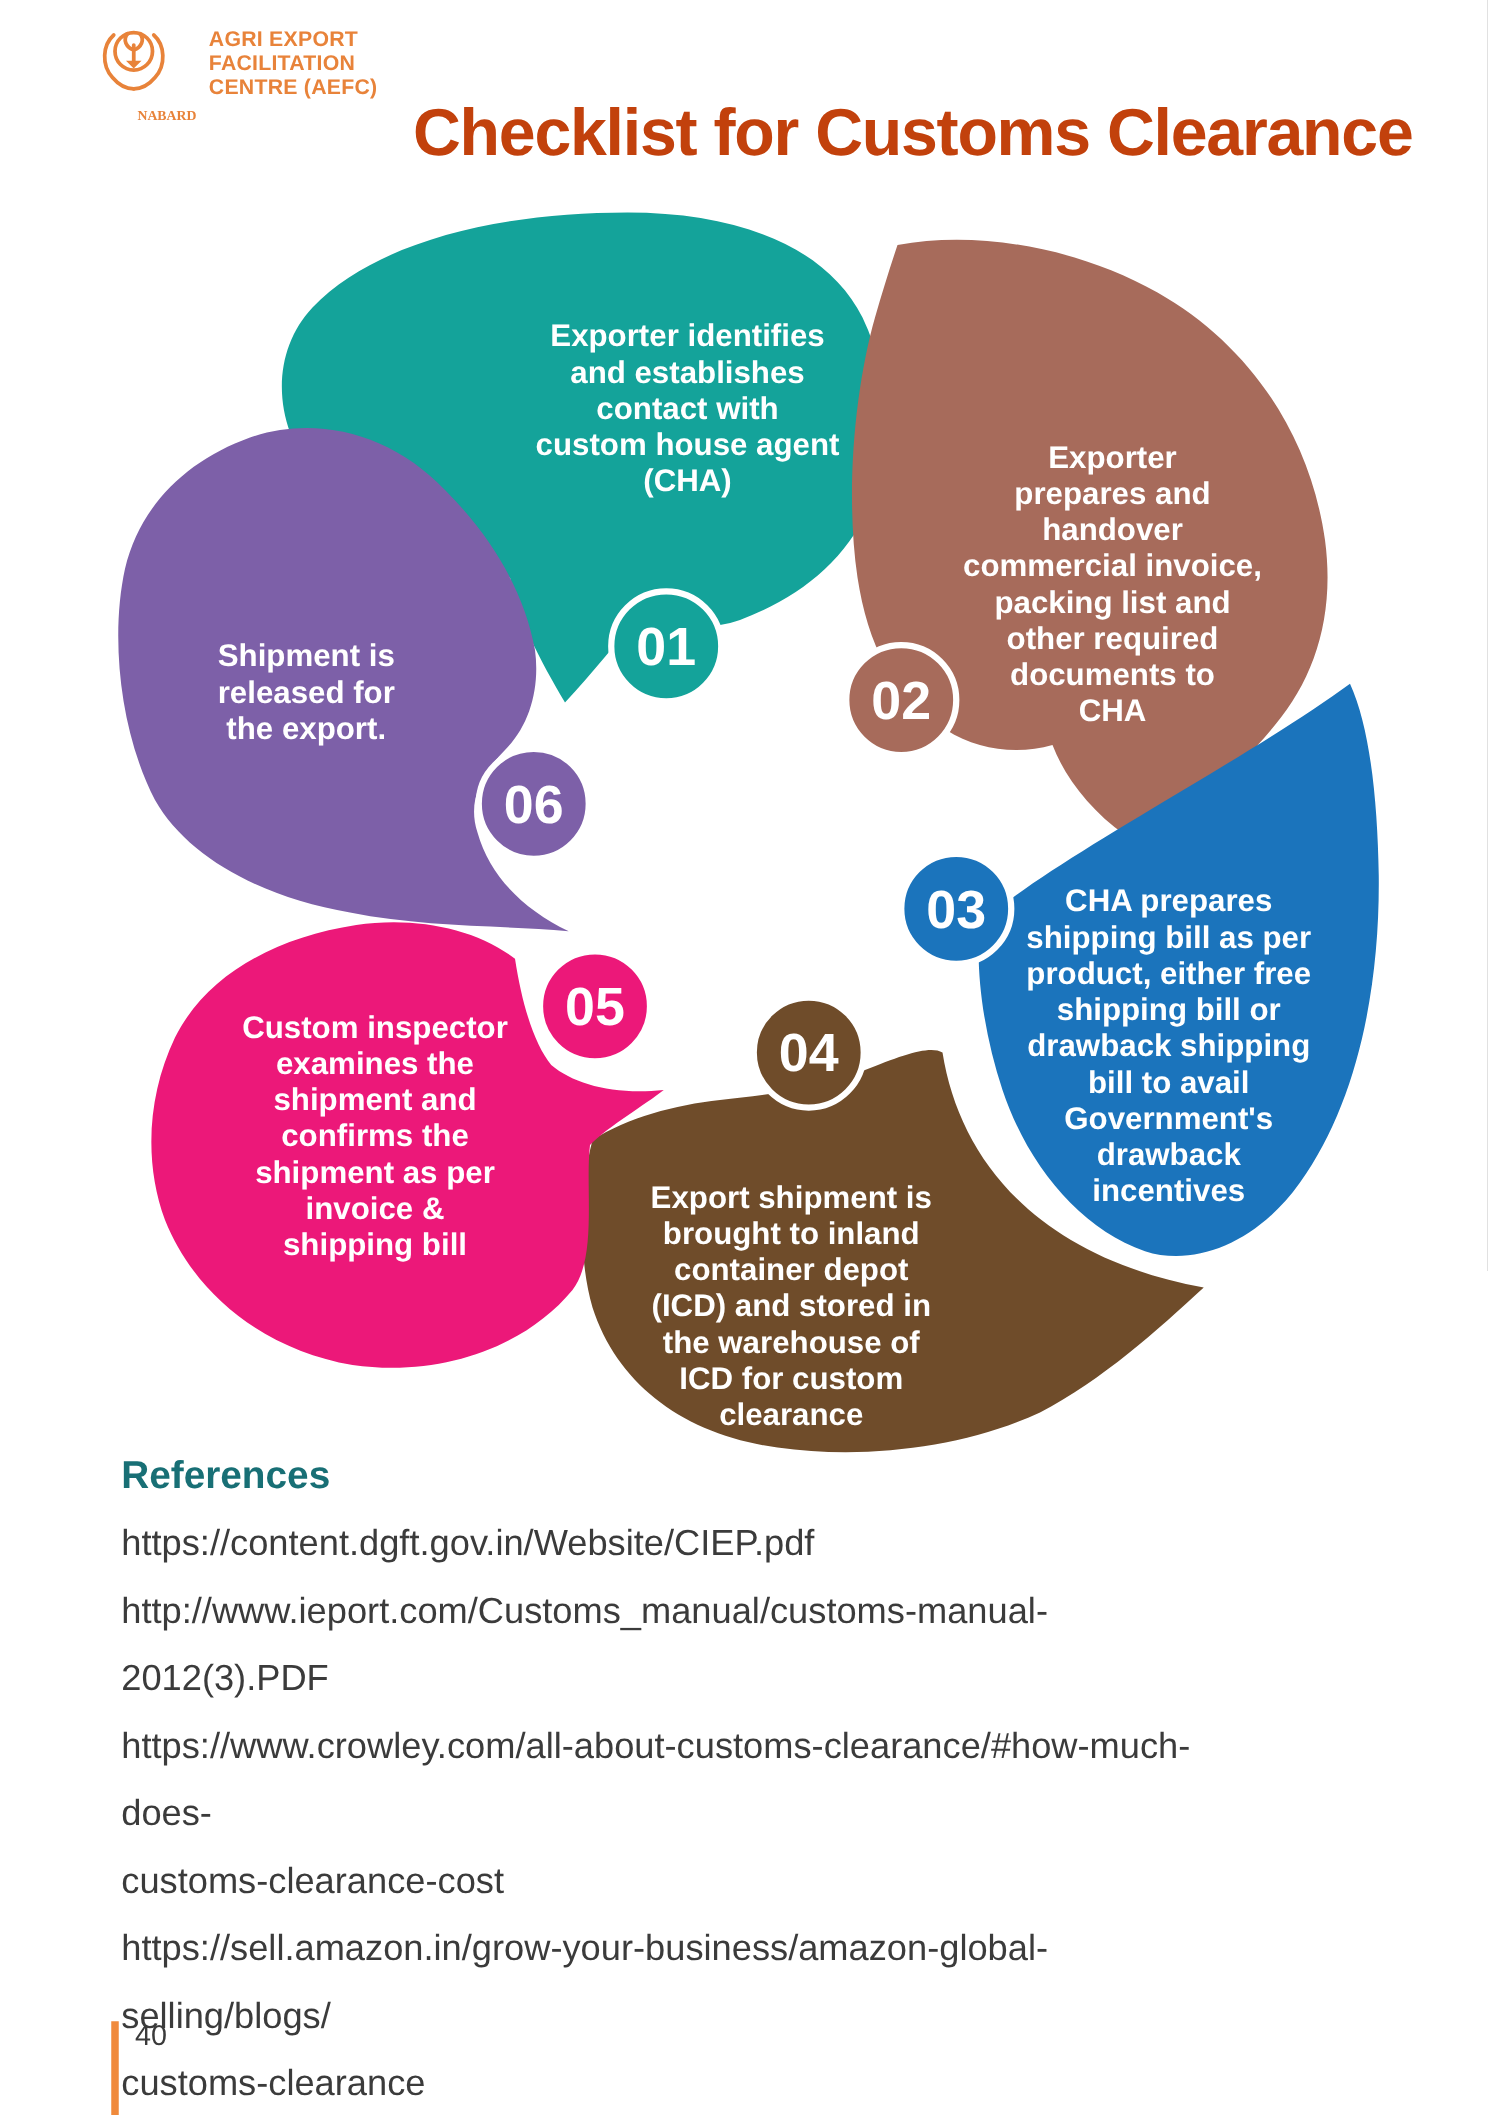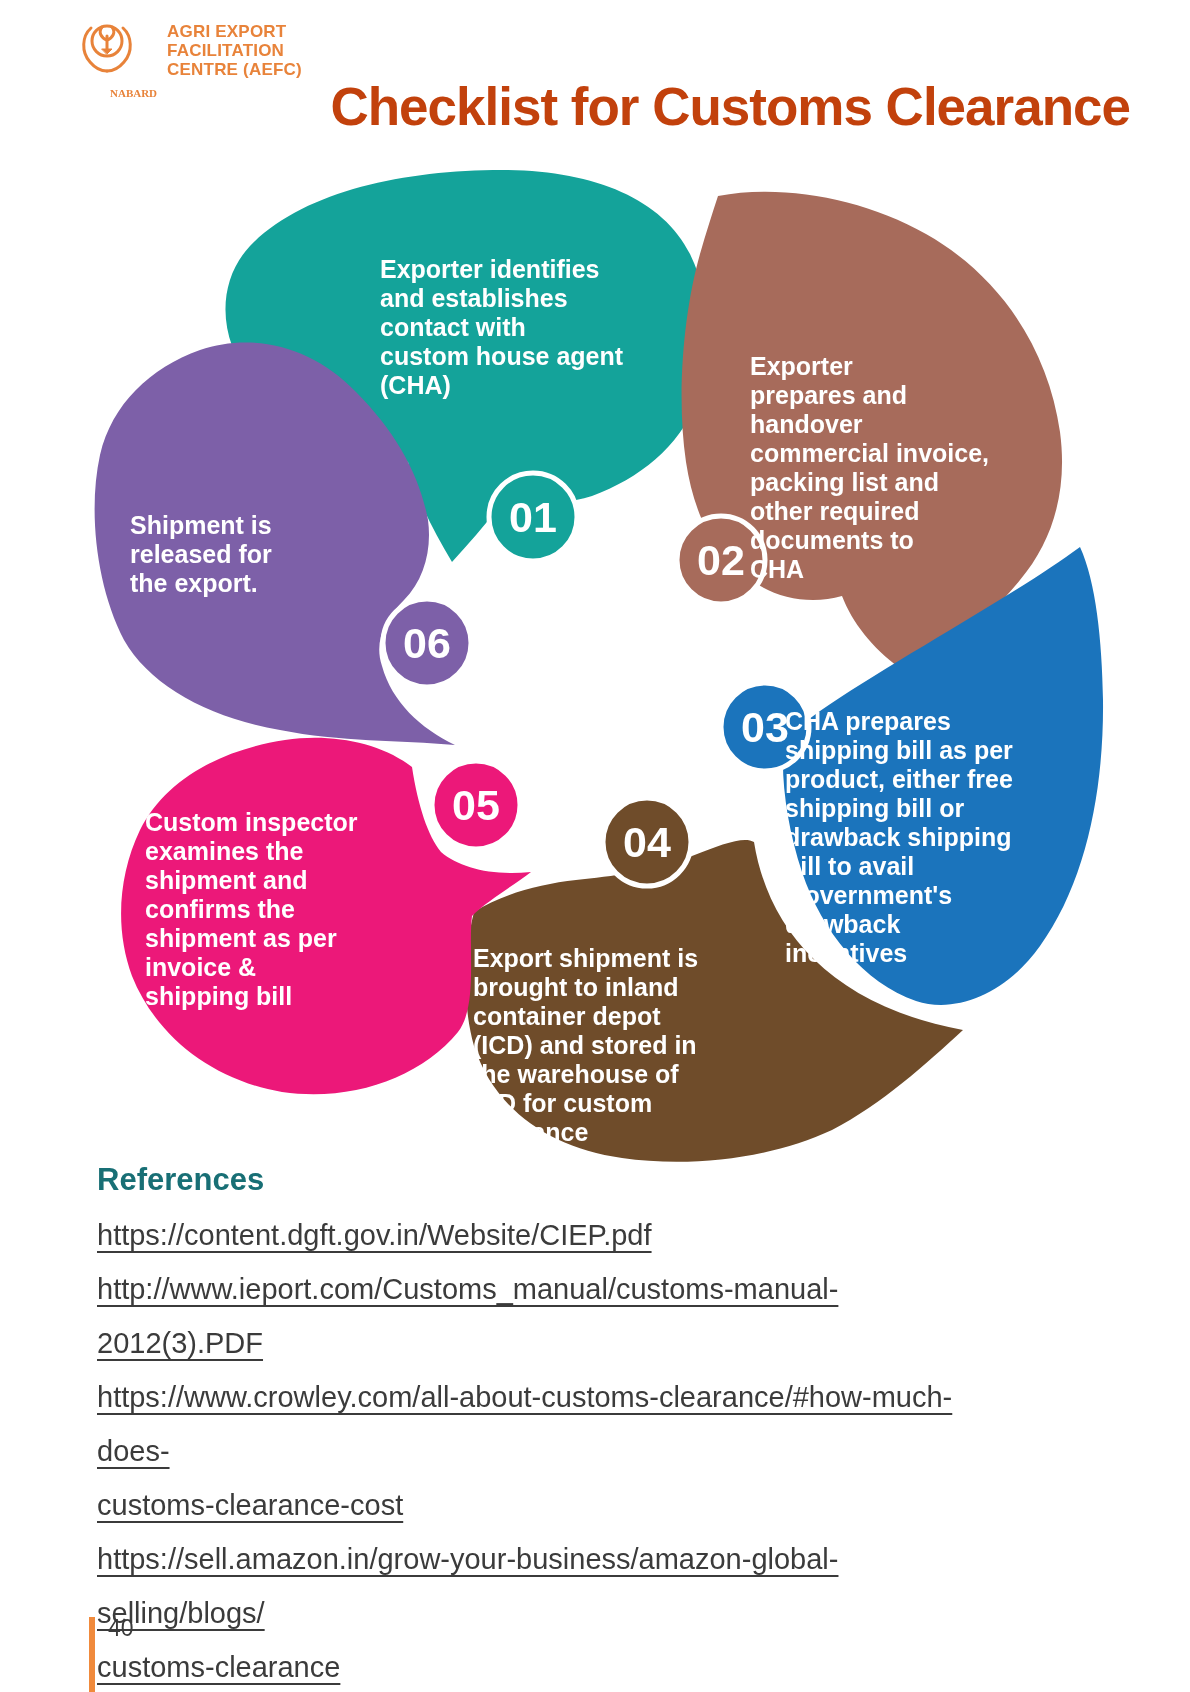--- a/index.html
+++ b/index.html
@@ -14,27 +14,27 @@
   .logo-text div{font-weight:bold;font-size:17px;line-height:19px;color:#E8833A;letter-spacing:.2px;}
   .nabard-label{font-family:"Liberation Serif", serif;font-weight:bold;font-size:11px;color:#E8833A;
                 text-align:center;margin-top:1px;margin-left:32px;}
 
   #title{position:absolute;left:0;top:76px;width:1130px;text-align:right;
          font-size:53px;font-weight:bold;letter-spacing:-1px;color:#c2410c;}
 
   
   #diagram-svg{position:absolute;left:0;top:0;width:1190px;height:1692px;}
   .petal-label{position:absolute;color:#ffffff;font-weight:bold;font-size:25px;line-height:29px;
-               white-space:pre-line;}
+               text-align:center;white-space:pre-line;}
   .badge-number{font-weight:bold;font-size:43px;fill:#ffffff;}
 
   
   #references{position:absolute;left:97px;top:1162px;width:900px;}
   #ref-heading{font-size:31px;font-weight:bold;color:#186F75;margin-bottom:10px;}
-  .ref-line{font-size:29px;line-height:54px;color:#3b3b3b;text-decoration:underline;
+  .ref-line{font-size:29px;line-height:54px;color:#3b3b3b;
             text-underline-offset:6px;text-decoration-thickness:2px;cursor:pointer;}
 
   
   #footer-bar{position:absolute;left:89px;top:1617px;width:6px;height:75px;background:#F08A3C;}
   #page-number{position:absolute;left:108px;top:1615px;font-size:23px;color:#3a3a3a;}
 </style>
 </head>
 <body>
 
 <div id="page">

